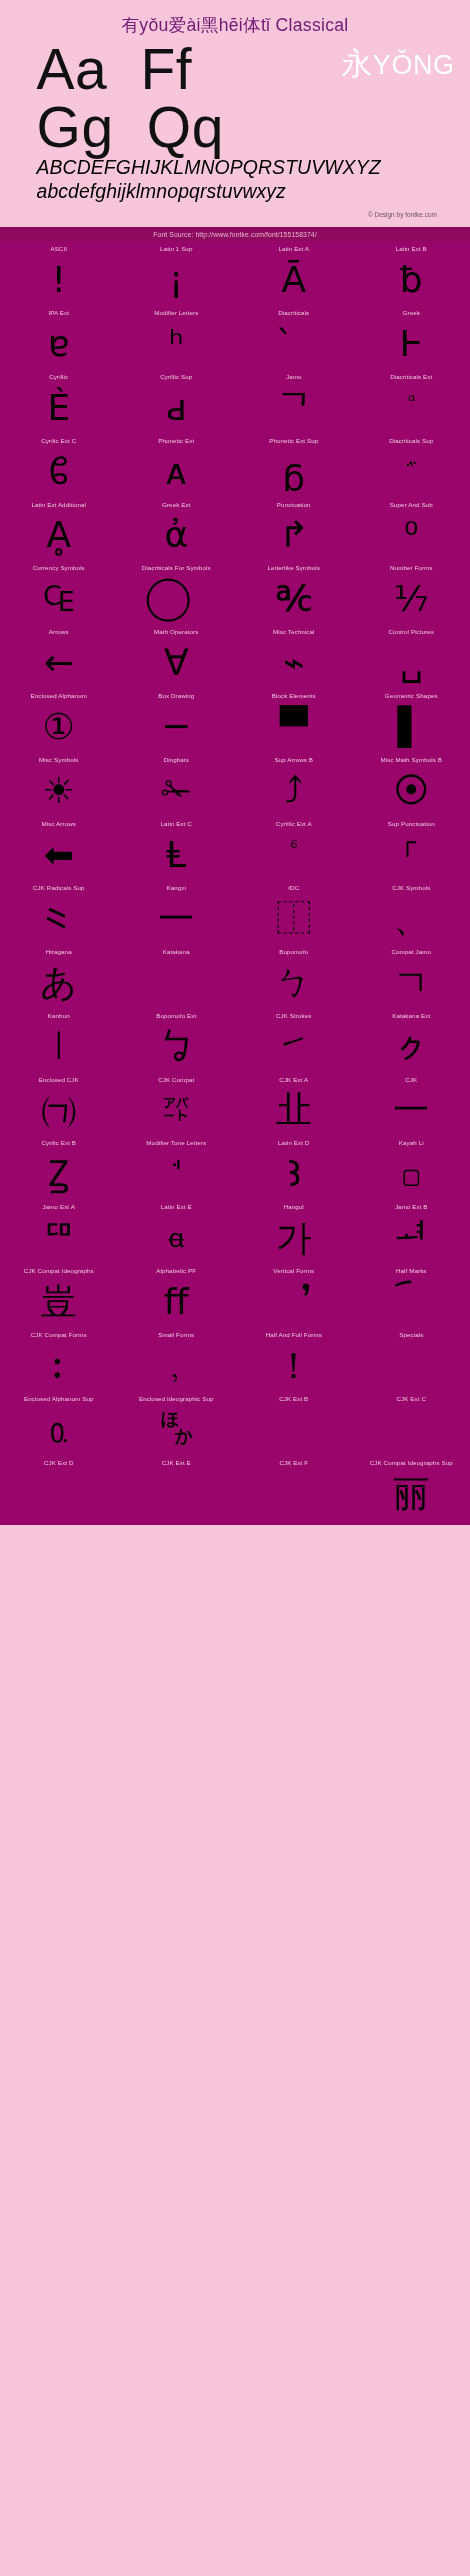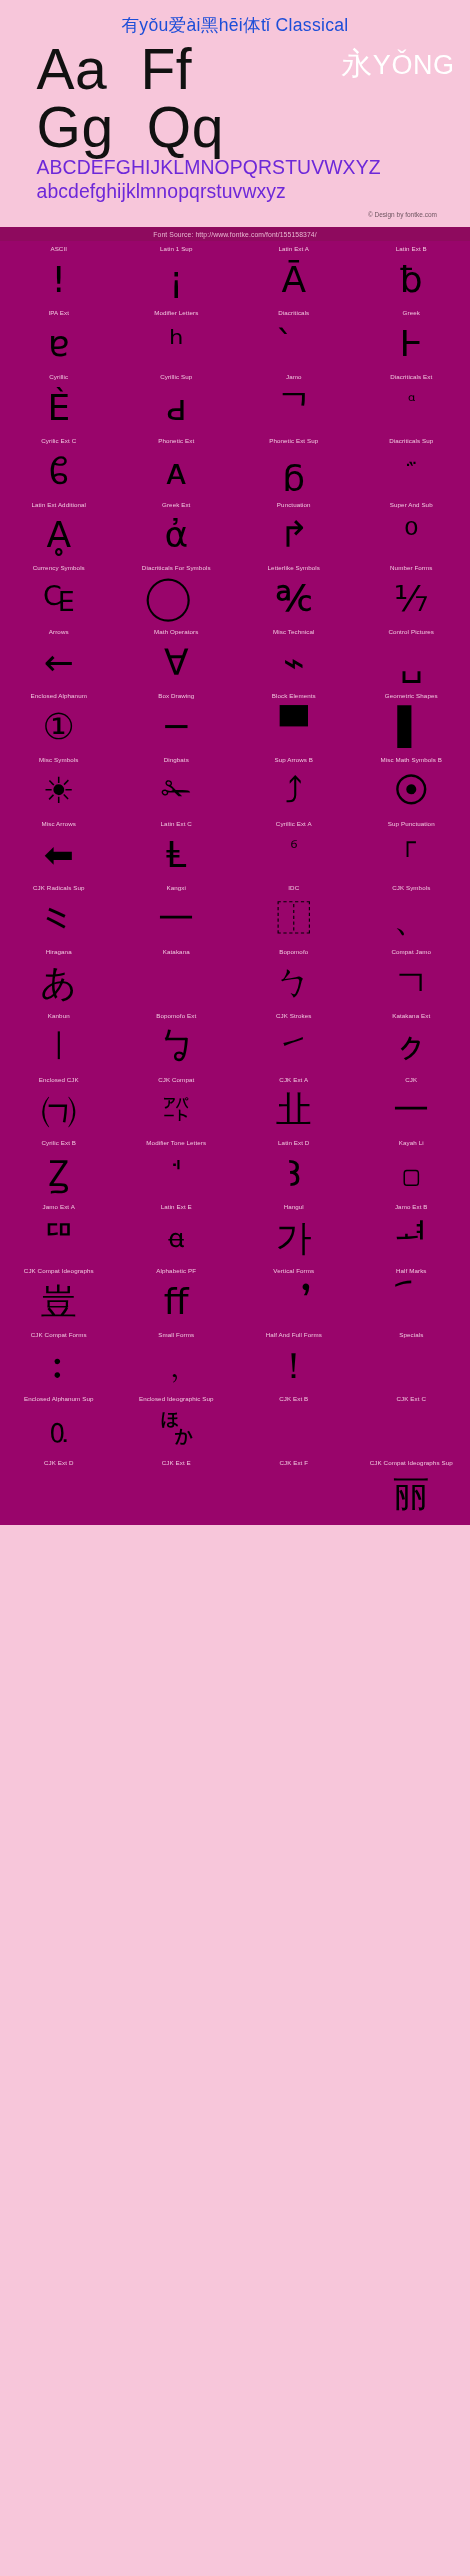--- a/index.html
+++ b/index.html
@@ -12,21 +12,21 @@
 
   
   .specimen {
     background: #f7c6da;
     width: 470px;
     padding: 0;
     position: relative;
   }
   .spec-title {
     text-align: center;
-    color: #1d4ed8;
+    color: #701a75;
     font-size: 17.6px;
     font-weight: 400;
     letter-spacing: 0.3px;
     padding-top: 15.3px;
     padding-bottom: 3.5px;
     line-height: 1.2;
     white-space: nowrap;
   }
   .spec-body {
     position: relative;
@@ -46,26 +46,27 @@
     right: 15.3px;
     top: 8.2px;
     color: #ffffff;
     font-size: 27px;
     line-height: 1;
     white-space: nowrap;
     letter-spacing: 0.6px;
   }
   .cjk-badge .cjk-char { font-size: 31px; }
   .alpha-line {
-    color: #6d28d9;
+    color: #000000;
     font-size: 19.4px;
     line-height: 1.22;
     letter-spacing: 0.1px;
     padding-left: 20px;
     white-space: nowrap;
+    font-style: italic;
   }
   .alpha-line.lower { font-size: 19.4px; }
   .alpha-line.digits { font-size: 19.4px; }
   .credit {
     text-align: right;
     color: #6e5560;
     font-size: 6.5px;
     padding: 7px 16.5px 0 0;
   }
   .spacer-bottom { height: 9.4px; }

